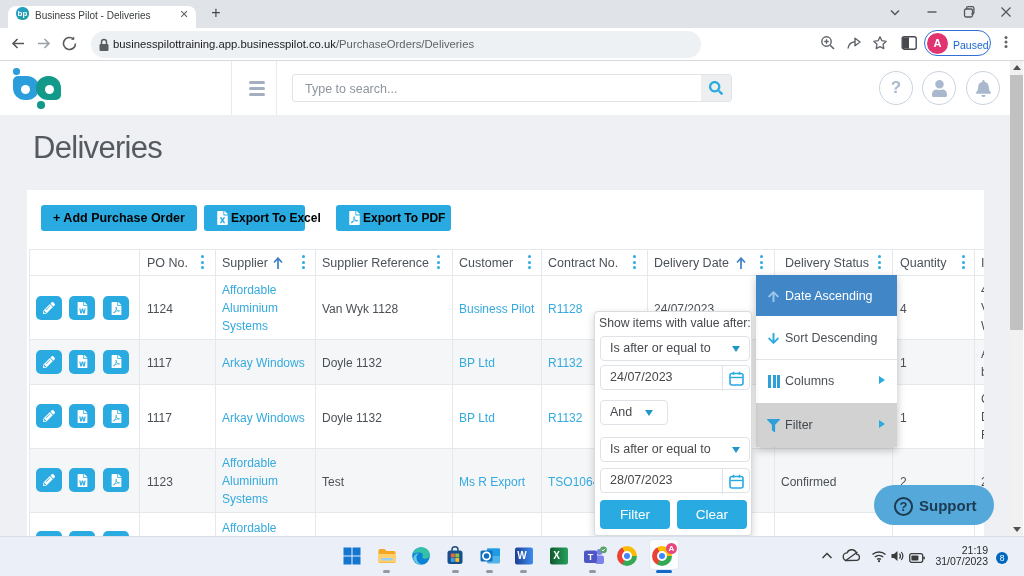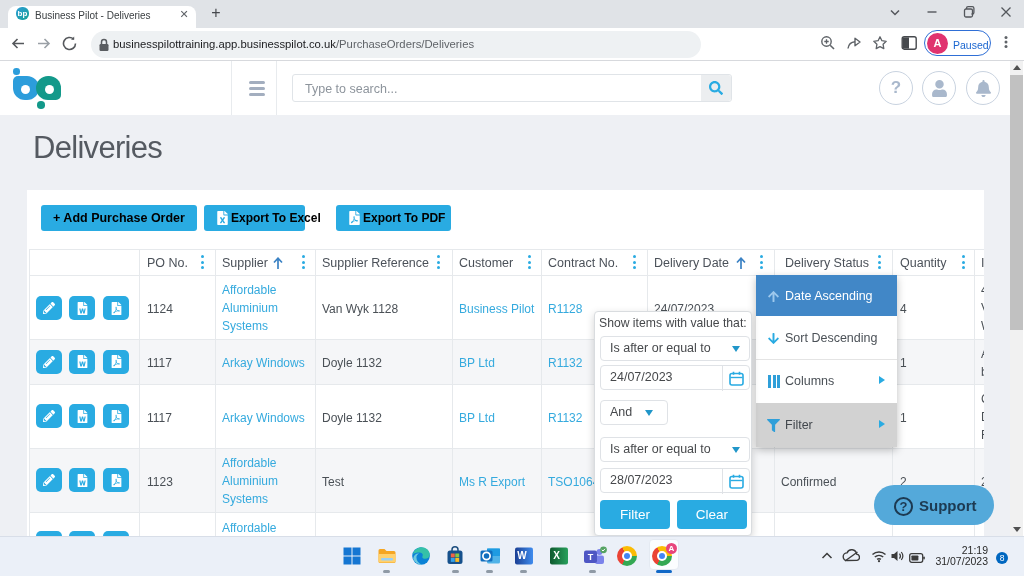--- a/index.html
+++ b/index.html
@@ -384,21 +384,21 @@
 </div>
 <div class="abs" style="left:785px;top:374px;color:#4b5157;font-size:12.5px;">Columns</div>
 <div class="abs marr" style="top:376px;"></div>
 <div class="abs" style="left:767px;top:418px;"><svg width="13" height="13" viewBox="0 0 512 512">
       <path fill="#2f9fd9" d="M487.976 0H24.028C2.71 0-8.047 25.866 7.058 40.971L192 225.941V432c0 7.831 3.821 15.17 10.237 19.662l80 55.98C298.02 518.69 320 507.493 320 487.98V225.941L504.941 40.971C520.016 25.896 509.344 0 487.976 0z"></path>
     </svg></div>
 <div class="abs" style="left:785px;top:418px;color:#42474d;font-size:12.5px;">Filter</div>
 <div class="abs marr" style="top:420px;"></div>
 
 <div class="abs" id="fpop"></div>
-<div class="abs" style="left:599px;top:316px;font-size:12.2px;color:#46484b;">Show items with value that:</div>
+<div class="abs" style="left:599px;top:316px;font-size:12.2px;color:#46484b;">Show items with value after:</div>
 <div class="abs fsel" style="top:336px;">Is after or equal to<div class="abs fcaret" style="left:131px;top:9px;"></div></div>
 <div class="abs fsel" style="top:365px;">24/07/2023
   <div class="abs fcalsep" style="left:121px;"></div>
   <svg class="abs" style="left:128px;top:4.5px;" width="15" height="15" viewBox="0 0 15 15">
       <rect x="1" y="2.5" width="13" height="11.5" rx="2" fill="none" stroke="#29abe2" stroke-width="1.6"></rect>
       <path d="M1.5 6.5 h12" stroke="#29abe2" stroke-width="1.4"></path>
       <path d="M4.5 0.8 v3 M10.5 0.8 v3" stroke="#29abe2" stroke-width="1.6"></path>
     </svg>
 </div>
 <div class="abs fsel" style="top:400px;width:68px;">And<div class="abs fcaret" style="left:44px;top:9px;"></div></div>

